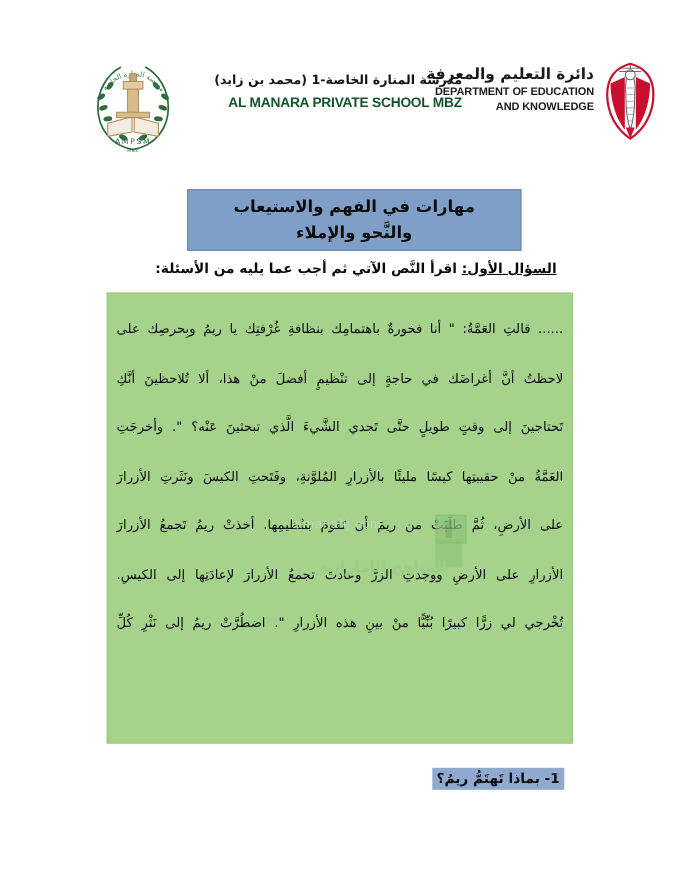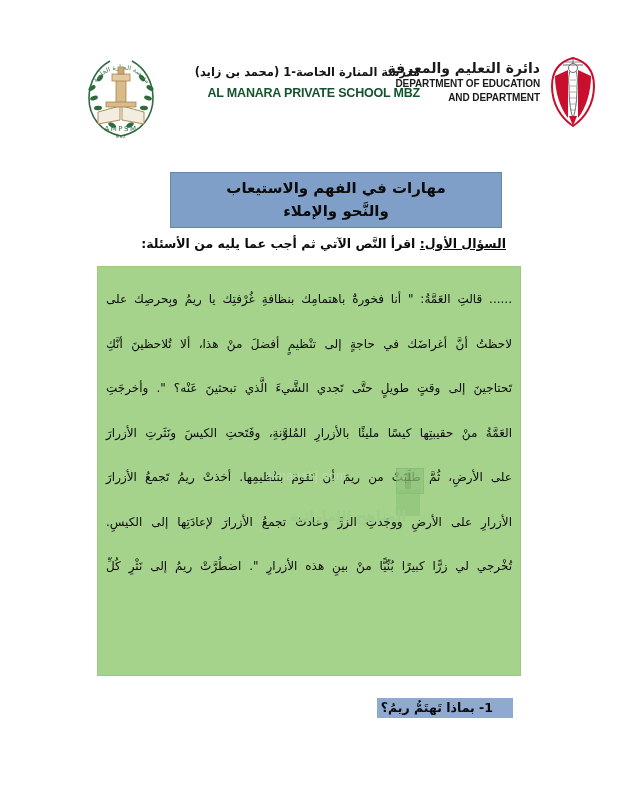--- a/index.html
+++ b/index.html
@@ -98,21 +98,21 @@
     top: -4px;
     width: 54px;
     height: 72px;
   }
 
   
   .title-box {
     position: absolute;
     left: 170px;
     top: 172px;
-    width: 332px;
+    width: 304px;
     height: 56px;
     background: #7f9fc9;
     border: 1px solid #6a86ad;
     box-sizing: border-box;
     display: flex;
     flex-direction: column;
     align-items: center;
     justify-content: center;
     direction: rtl;
   }
@@ -232,21 +232,21 @@
   .q-item {
     position: absolute;
     right: 105px;
     top: 698px;
     direction: rtl;
     font-family: "DejaVu Sans", sans-serif;
     font-size: 12.5px;
     font-weight: bold;
     color: #0a0a0a;
     background: #8fa9cf;
-    padding: 2px 20px 3px 4px;
+    padding: 2px 4px 3px 4px;
     white-space: nowrap;
   }
 </style>
 </head>
 <body>
 
 <div class="page">
 
   <div class="header">
 
@@ -291,21 +291,21 @@
 
     <div class="school-name">
       <div class="school-name-ar">مدرسة المنارة الخاصة-1 (محمد بن زايد)</div>
       <div class="school-name-en">AL MANARA PRIVATE SCHOOL MBZ</div>
     </div>
 
     <div class="doe">
       <div class="doe-text">
         <div class="doe-ar">دائرة التعليم والمعرفة</div>
         <div class="doe-en">DEPARTMENT OF EDUCATION</div>
-        <div class="doe-en">AND DEPARTMENT</div>
+        <div class="doe-en">AND KNOWLEDGE</div>
       </div>
       <div class="doe-falcon">
         <svg viewBox="0 0 54 72" width="54" height="72">
 
           <path d="M27 2 C12 6 6 16 6 30 C6 48 15 62 27 70 C39 62 48 48 48 30 C48 16 42 6 27 2 Z" fill="#ffffff" stroke="#c8102e" stroke-width="2"></path>
 
           <path d="M9 20 C9 36 14 52 22 62 L22 14 Z" fill="#c8102e"></path>
           <path d="M45 20 C45 36 40 52 32 62 L32 14 Z" fill="#c8102e"></path>
 
           <path d="M27 10 C23 14 22 22 23 30 C23 42 24 54 27 62 C30 54 31 42 31 30 C32 22 31 14 27 10 Z" fill="#ffffff" stroke="#6b6b6b" stroke-width="1"></path>

